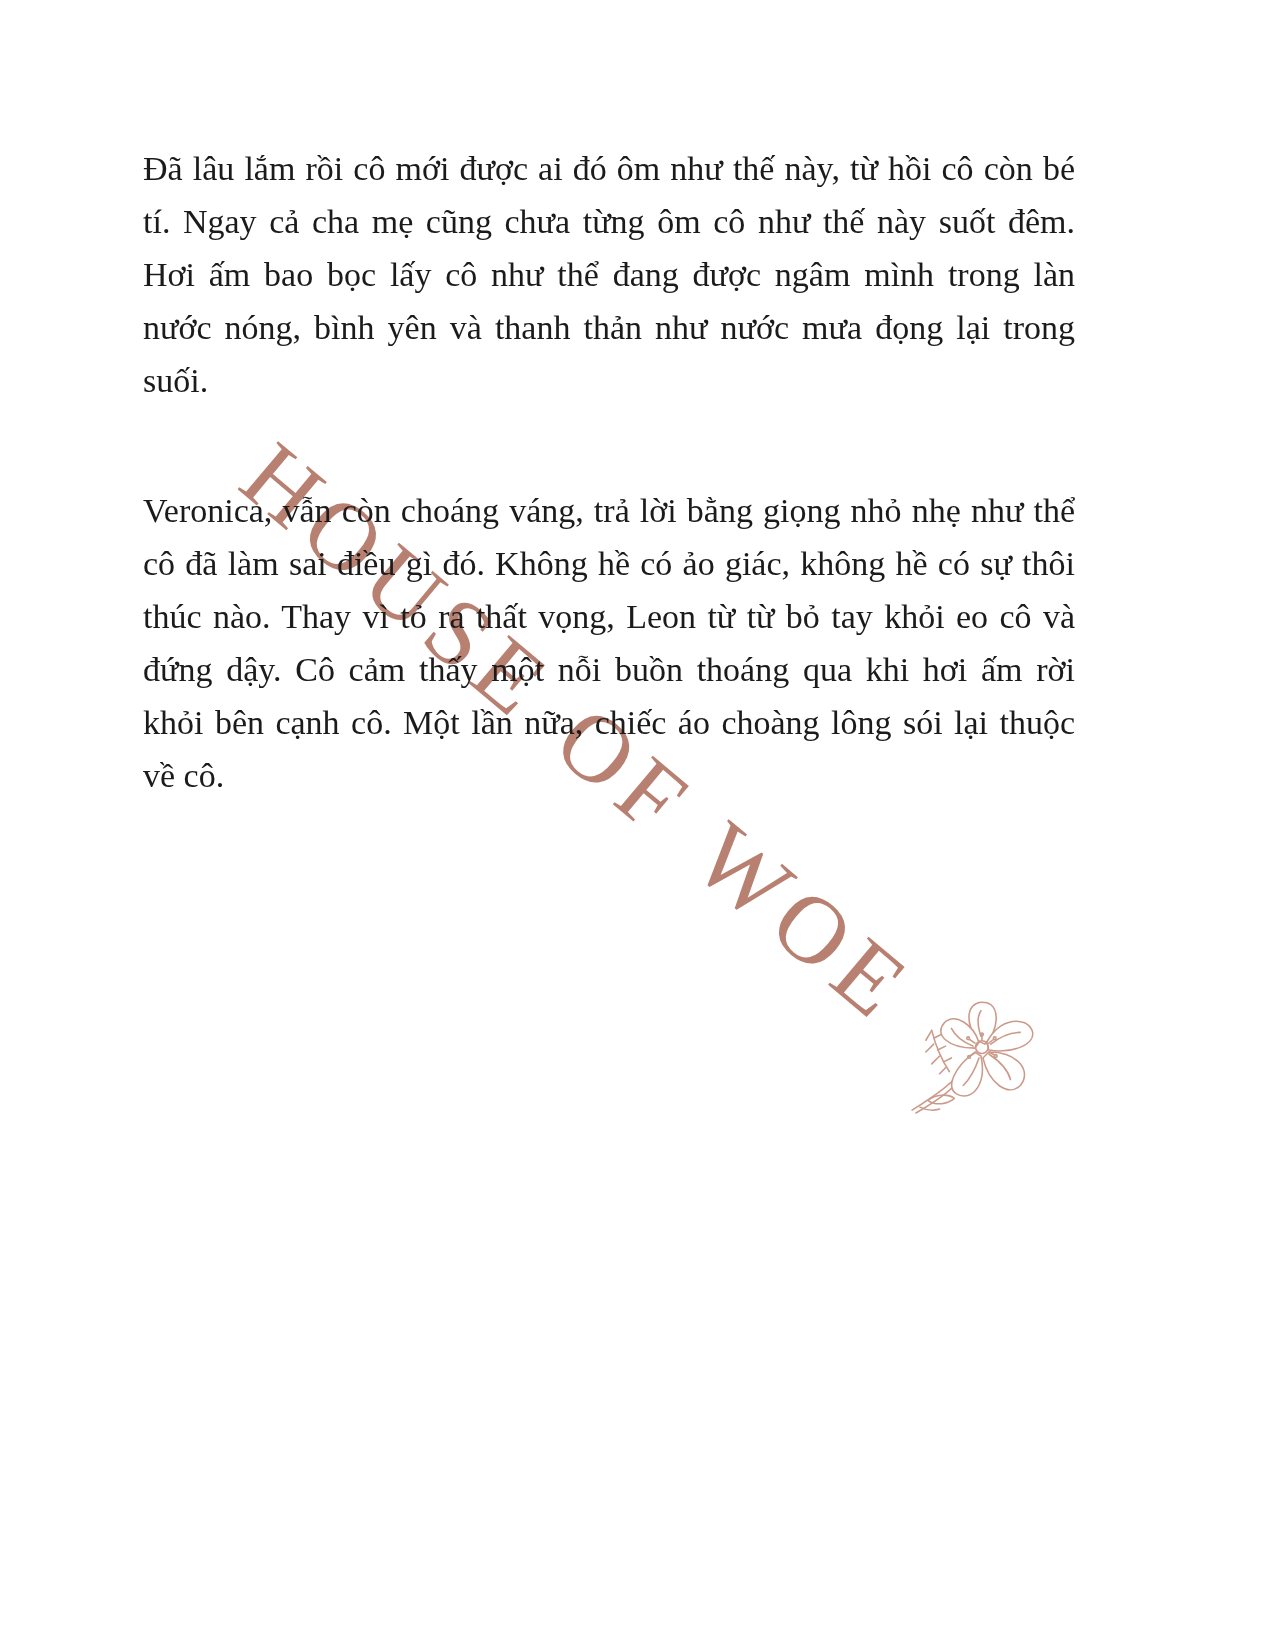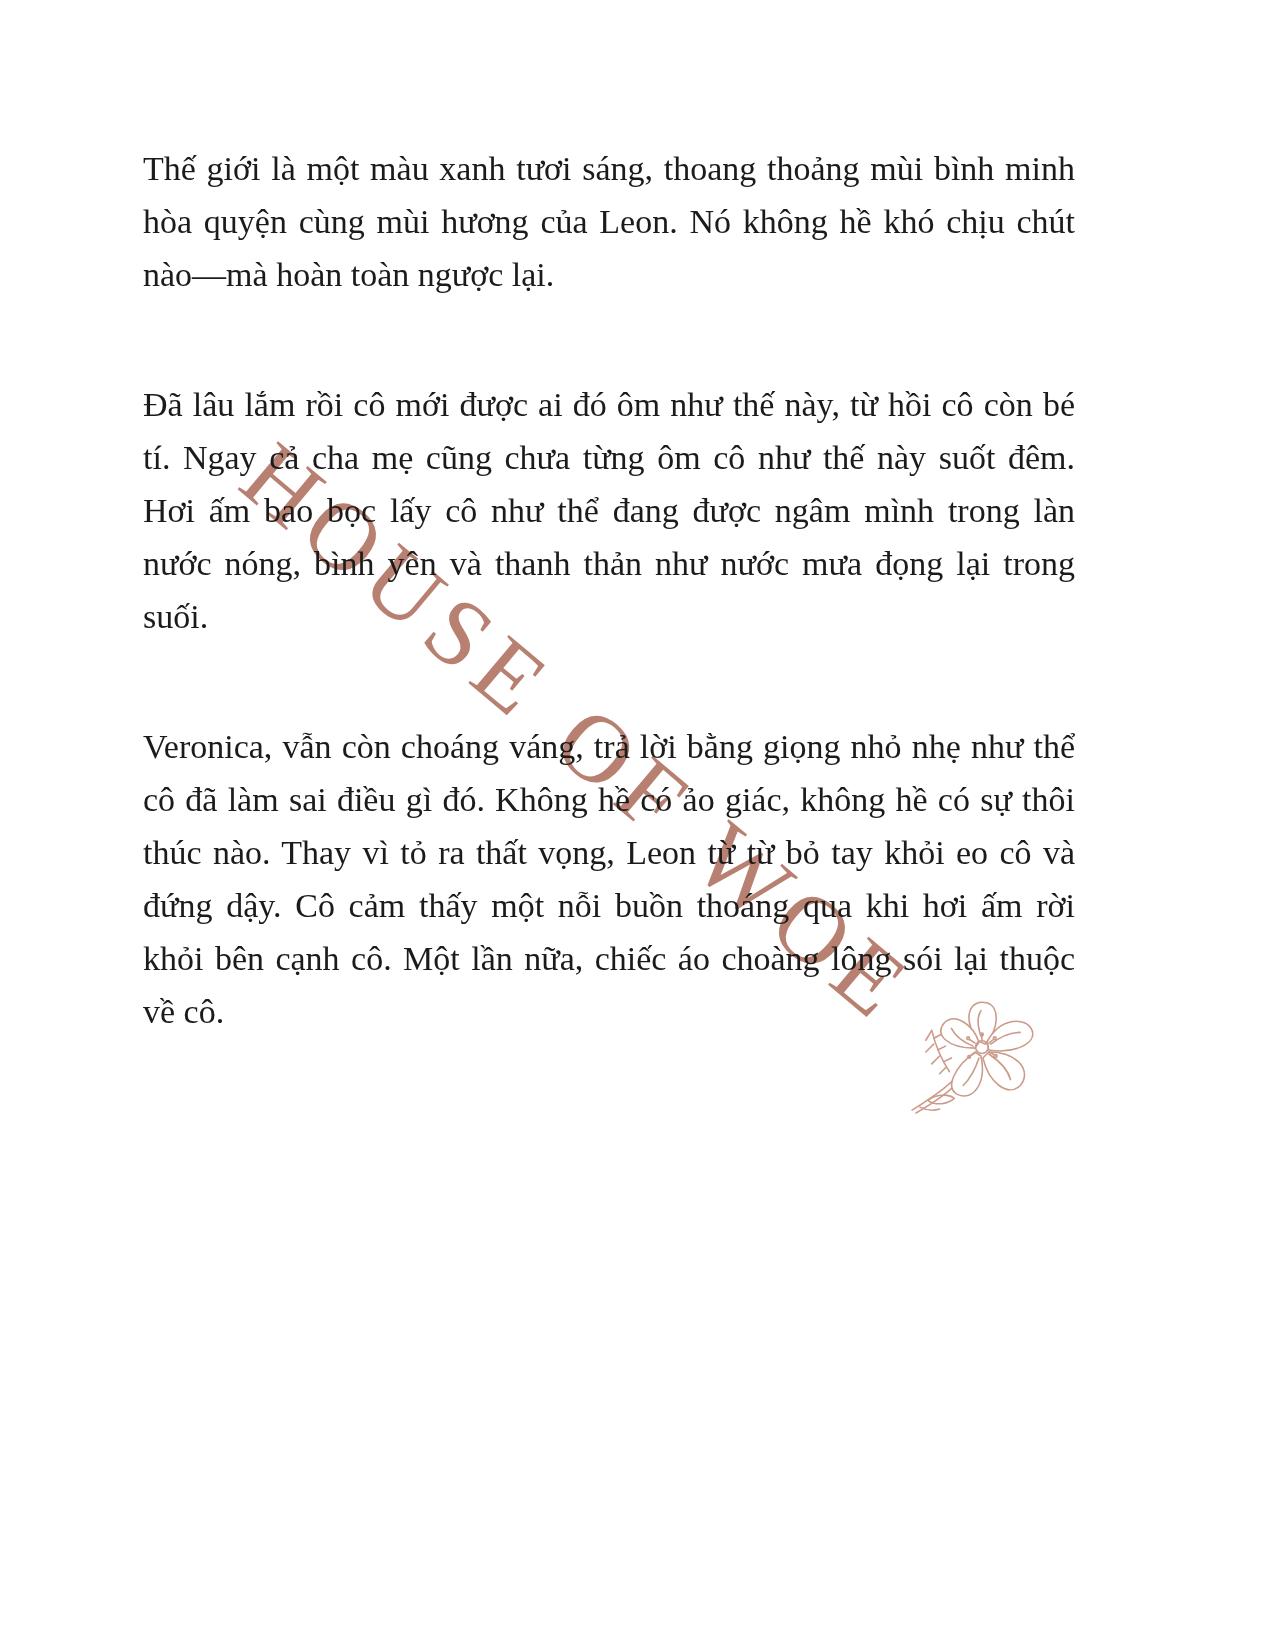--- a/index.html
+++ b/index.html
@@ -97,18 +97,17 @@
       <path d="M85 48 L85 42 M92 51 L97 47 M92 60 L98 63 M79 60 L73 64 M78 51 L72 47"></path>
       <circle cx="85" cy="42" r="1.4"></circle>
       <circle cx="98" cy="46" r="1.4"></circle>
       <circle cx="99" cy="64" r="1.4"></circle>
       <circle cx="72" cy="65" r="1.4"></circle>
       <circle cx="71" cy="46" r="1.4"></circle>
     </g>
   </svg>
 
   <div class="body-text">
-    <p>Thế giới là một màu xanh tươi sáng, thoang thoảng mùi bình minh hòa quyện cùng mùi hương của Leon. Nó không hề khó chịu chút nào—mà hoàn toàn ngược lại.</p>
     <p>Đã lâu lắm rồi cô mới được ai đó ôm như thế này, từ hồi cô còn bé tí. Ngay cả cha mẹ cũng chưa từng ôm cô như thế này suốt đêm. Hơi ấm bao bọc lấy cô như thể đang được ngâm mình trong làn nước nóng, bình yên và thanh thản như nước mưa đọng lại trong suối.</p>
     <p>Veronica, vẫn còn choáng váng, trả lời bằng giọng nhỏ nhẹ như thể cô đã làm sai điều gì đó. Không hề có ảo giác, không hề có sự thôi thúc nào. Thay vì tỏ ra thất vọng, Leon từ từ bỏ tay khỏi eo cô và đứng dậy. Cô cảm thấy một nỗi buồn thoáng qua khi hơi ấm rời khỏi bên cạnh cô. Một lần nữa, chiếc áo choàng lông sói lại thuộc về cô.</p>
   </div>
 
 </div>
 
 </body></html>

